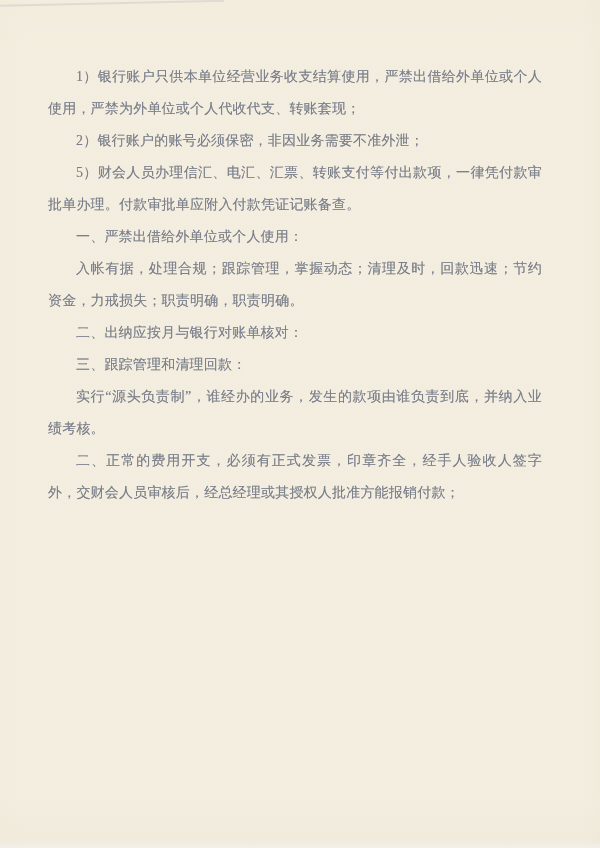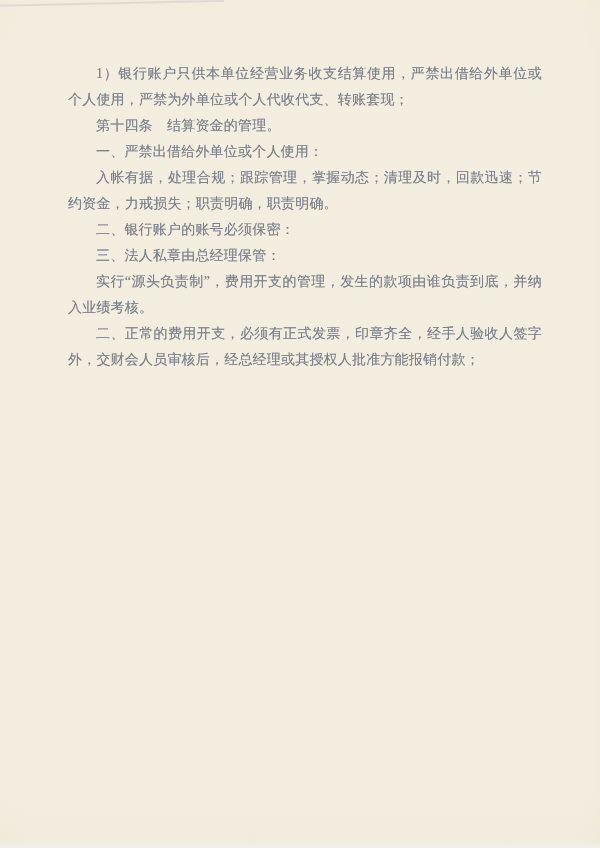--- a/index.html
+++ b/index.html
@@ -37,47 +37,48 @@
     position: absolute;
     left: 0;
     bottom: 0;
     width: 100%;
     height: 7px;
     background: linear-gradient(180deg, rgba(240,238,232,0) 0%, #f2f0ea 100%);
   }
   .text-block {
     position: absolute;
     top: 61px;
-    left: 68px;
+    left: 48px;
     right: 58px;
     color: #7b7f8a;
     font-size: 14px;
-    line-height: 26px;
+    line-height: 32px;
     text-align: justify;
     text-justify: inter-character;
     letter-spacing: 0.2px;
     text-shadow: 0 0 0.5px rgba(123,127,138,0.55);
   }
   .text-block p {
     margin: 0;
     padding: 0;
     text-indent: 2em;
   }
 </style>
 </head>
 <body>
 
 <div class="paper">
   <div class="scan-line-top"></div>
 
   <div class="text-block">
     <p>1）银行账户只供本单位经营业务收支结算使用，严禁出借给外单位或个人使用，严禁为外单位或个人代收代支、转账套现；</p>
-    <p>第十四条　结算资金的管理。</p>
+    <p>2）银行账户的账号必须保密，非因业务需要不准外泄；</p>
+    <p>5）财会人员办理信汇、电汇、汇票、转账支付等付出款项，一律凭付款审批单办理。付款审批单应附入付款凭证记账备查。</p>
     <p>一、严禁出借给外单位或个人使用：</p>
     <p>入帐有据，处理合规；跟踪管理，掌握动态；清理及时，回款迅速；节约资金，力戒损失；职责明确，职责明确。</p>
-    <p>二、银行账户的账号必须保密：</p>
-    <p>三、法人私章由总经理保管：</p>
-    <p>实行“源头负责制”，费用开支的管理，发生的款项由谁负责到底，并纳入业绩考核。</p>
+    <p>二、出纳应按月与银行对账单核对：</p>
+    <p>三、跟踪管理和清理回款：</p>
+    <p>实行“源头负责制”，谁经办的业务，发生的款项由谁负责到底，并纳入业绩考核。</p>
     <p>二、正常的费用开支，必须有正式发票，印章齐全，经手人验收人签字外，交财会人员审核后，经总经理或其授权人批准方能报销付款；</p>
   </div>
 
   <div class="scan-edge-bottom"></div>
 </div>
 
 </body></html>

